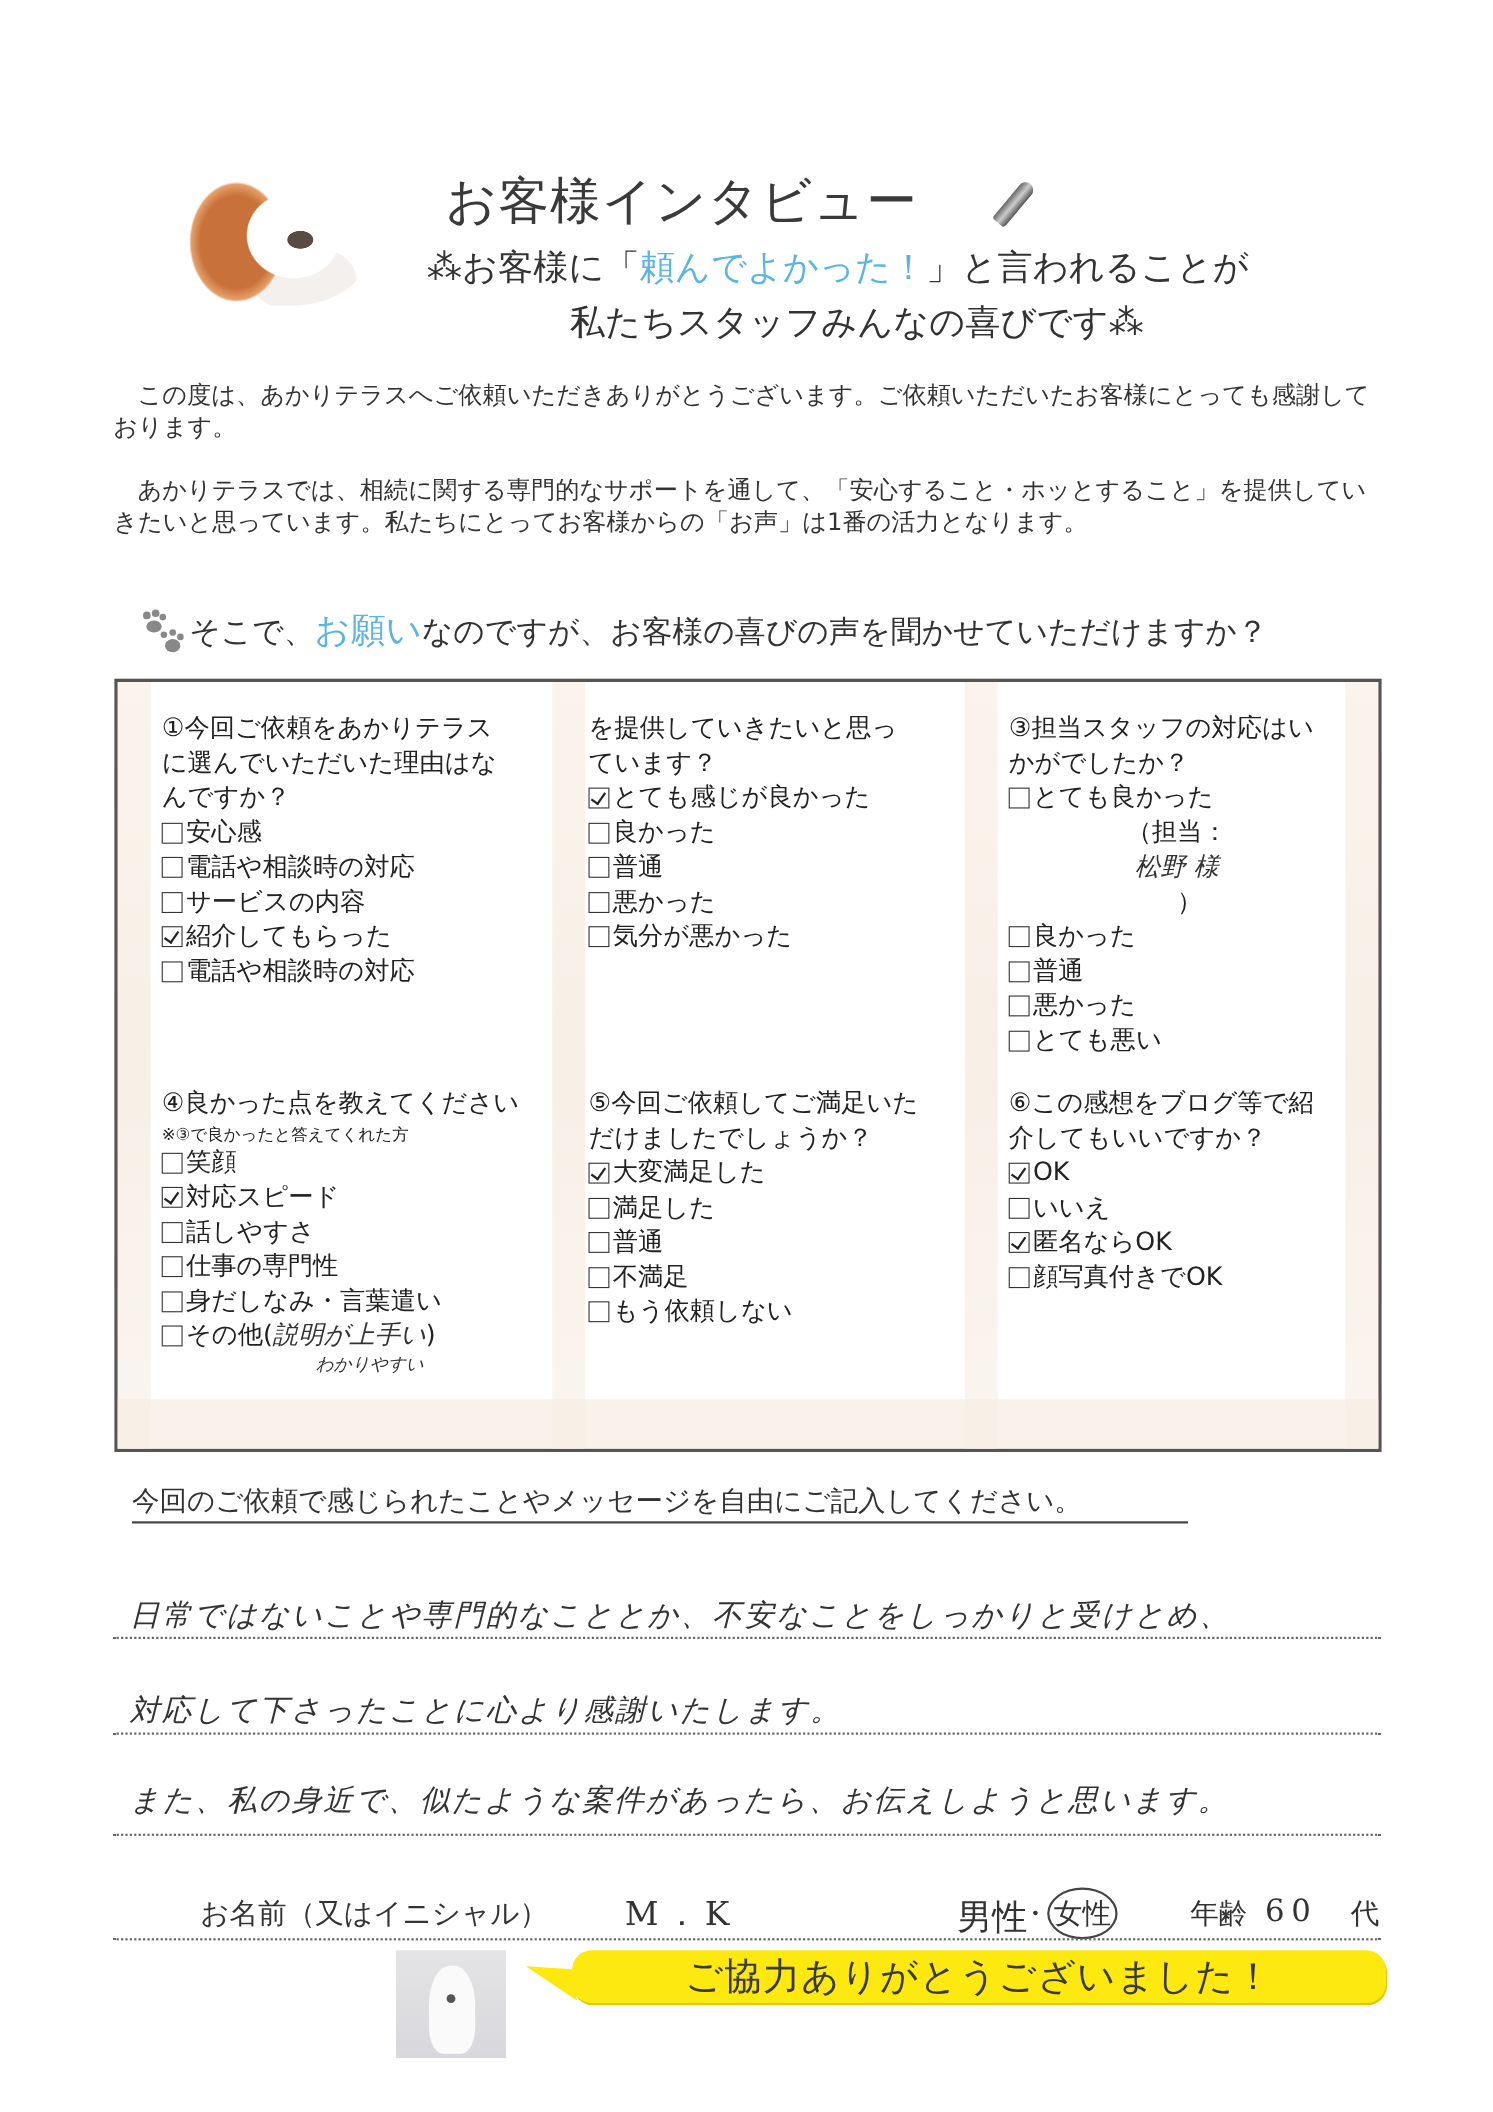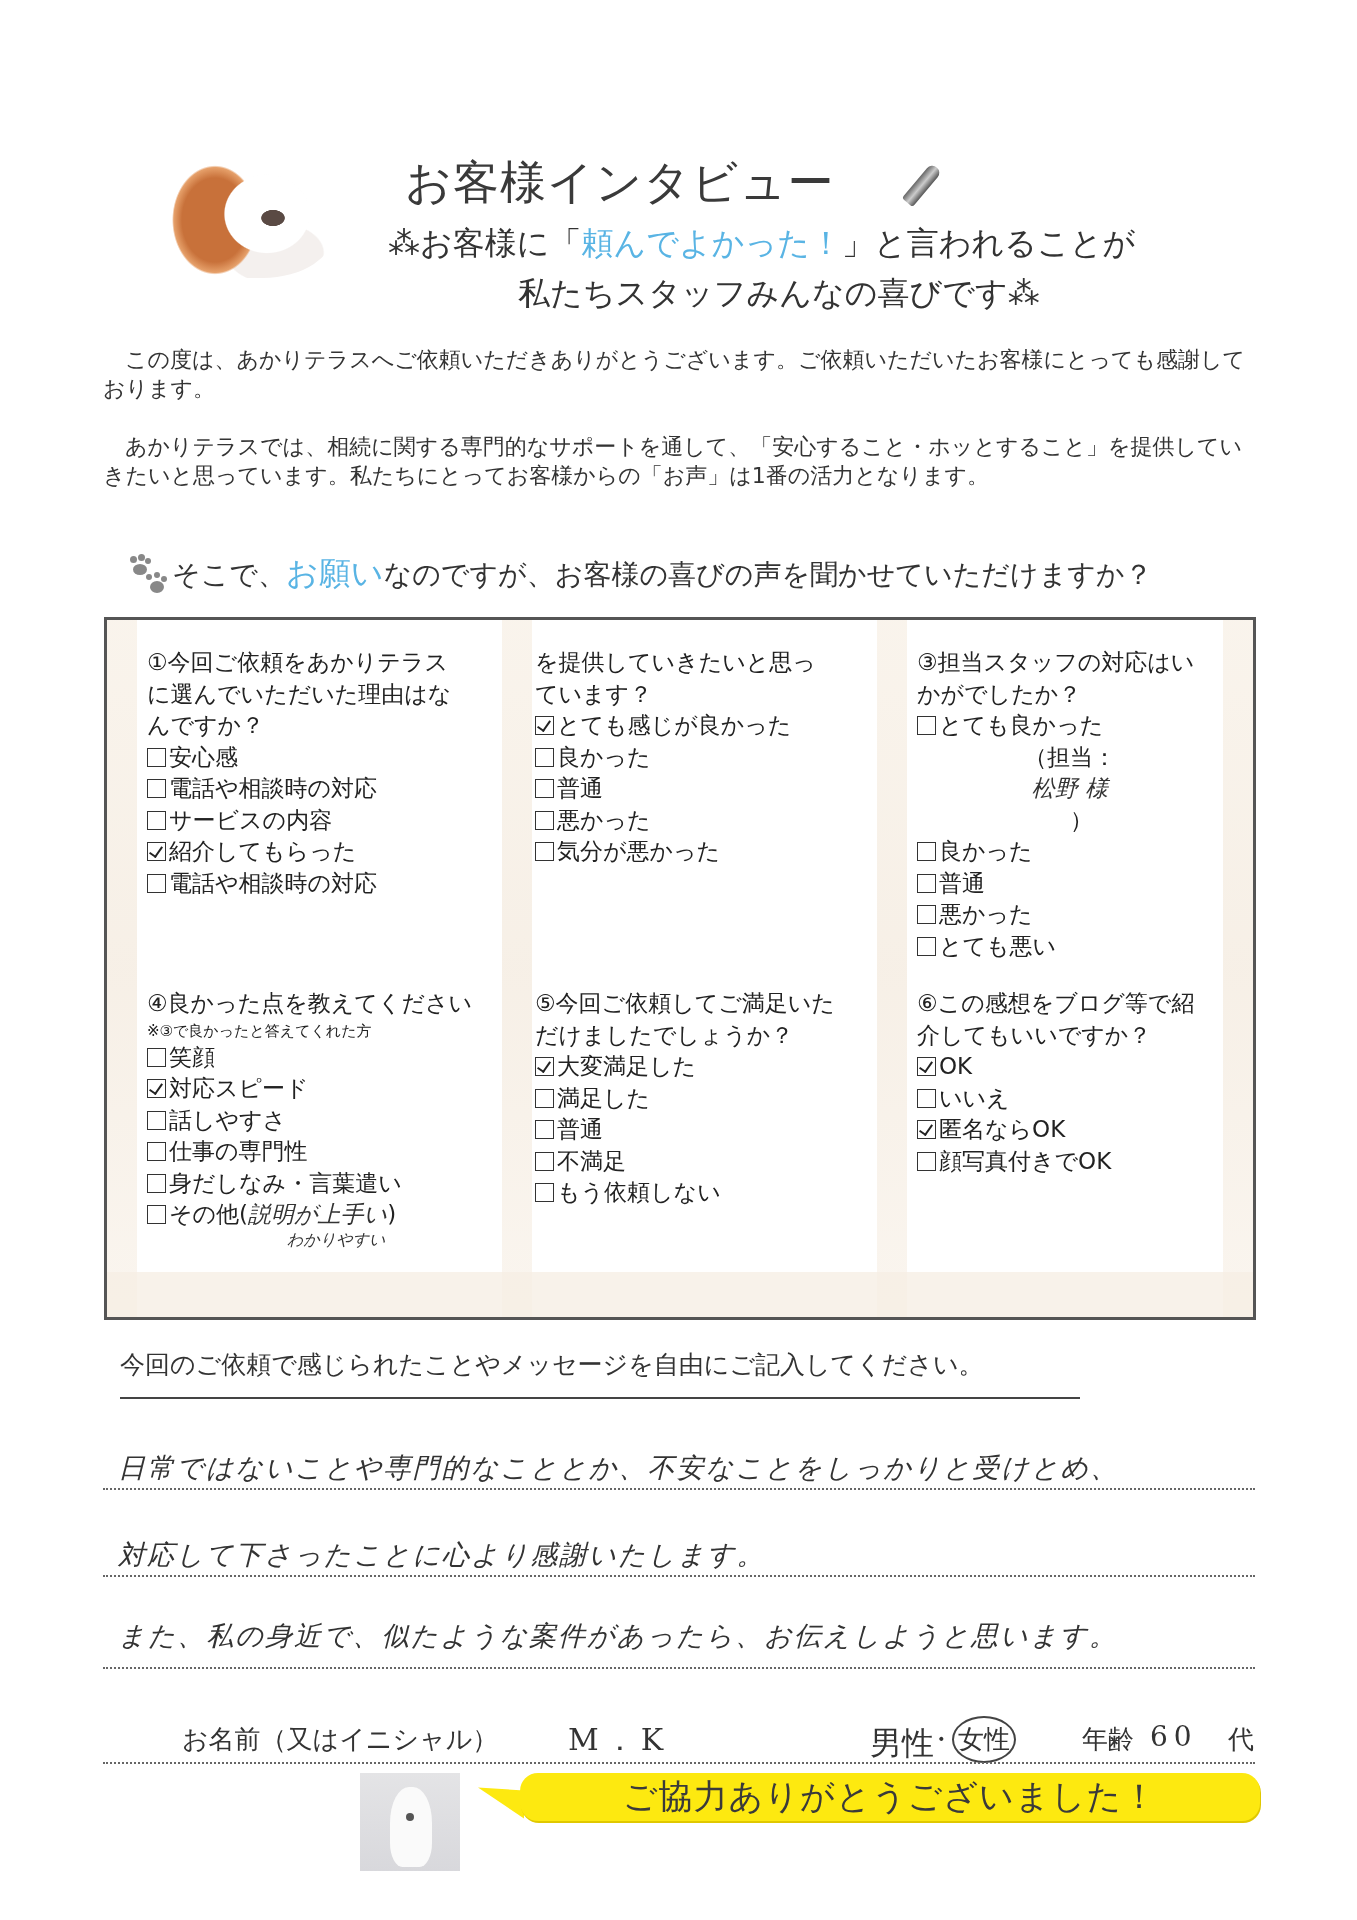--- a/index.html
+++ b/index.html
@@ -88,21 +88,21 @@
       transform: rotate(35deg);
     }
     .note { font-size: 15px; line-height: 22px; }
     .hand { font-family: "DejaVu Serif", serif; font-style: italic; color: #333; }
     .hand-small { font-size: 16px; display: block; padding-left: 140px; line-height: 18px; }
     .staff-line { padding-left: 6px; flex-direction: column; }
 
     
     .free-head {
       left: 120px; top: 1348px; font-size: 25px; color: #333; white-space: nowrap;
-      padding-bottom: 16px; border-bottom: 2px solid #444; width: 960px;
+      padding-bottom: 2px; border-bottom: 2px solid #444; width: 960px;
     }
     .line {
       left: 103px; width: 1152px; height: 0; border-top: 2px dotted #666;
     }
     .msg {
       left: 118px; font-size: 27px; color: #333; white-space: nowrap; letter-spacing: 2px;
       font-family: "DejaVu Serif", serif; font-style: italic;
     }
 
     

